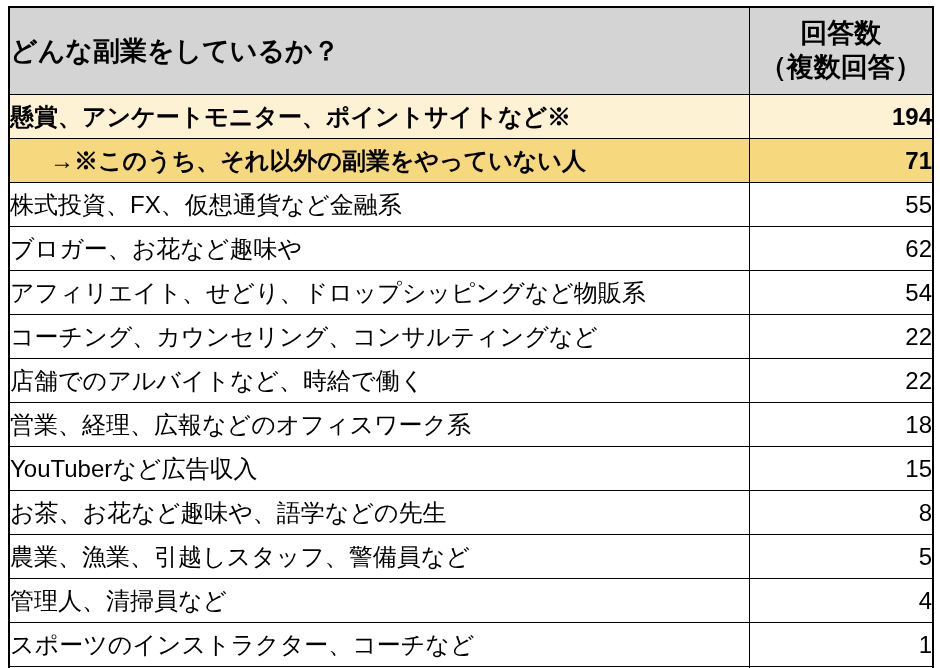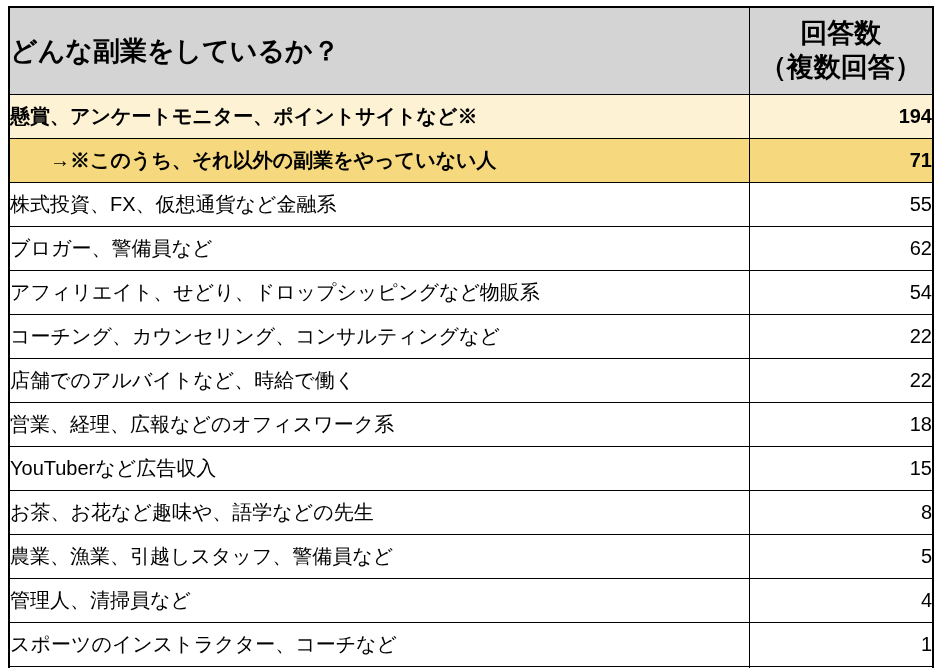--- a/index.html
+++ b/index.html
@@ -51,21 +51,21 @@
     padding: 0 6px;
     margin-left: 24px;
   }
   th.header-value .line {
     display: block;
     white-space: nowrap;
   }
 
   tbody td {
     height: 43px;
-    font-size: 20px;
+    font-size: 24px;
     color: #000;
   }
   td.label {
     text-align: left;
     padding-left: 10px;
     white-space: nowrap;
     overflow: hidden;
   }
   td.value {
     text-align: right;
@@ -102,21 +102,21 @@
         </tr>
         <tr class="hl-strong indent bold">
           <td class="label">→※このうち、それ以外の副業をやっていない人</td>
           <td class="value">71</td>
         </tr>
         <tr>
           <td class="label">株式投資、FX、仮想通貨など金融系</td>
           <td class="value">55</td>
         </tr>
         <tr>
-          <td class="label">ブロガー、警備員など</td>
+          <td class="label">ブロガー、お花など趣味や</td>
           <td class="value">62</td>
         </tr>
         <tr>
           <td class="label">アフィリエイト、せどり、ドロップシッピングなど物販系</td>
           <td class="value">54</td>
         </tr>
         <tr>
           <td class="label">コーチング、カウンセリング、コンサルティングなど</td>
           <td class="value">22</td>
         </tr>

